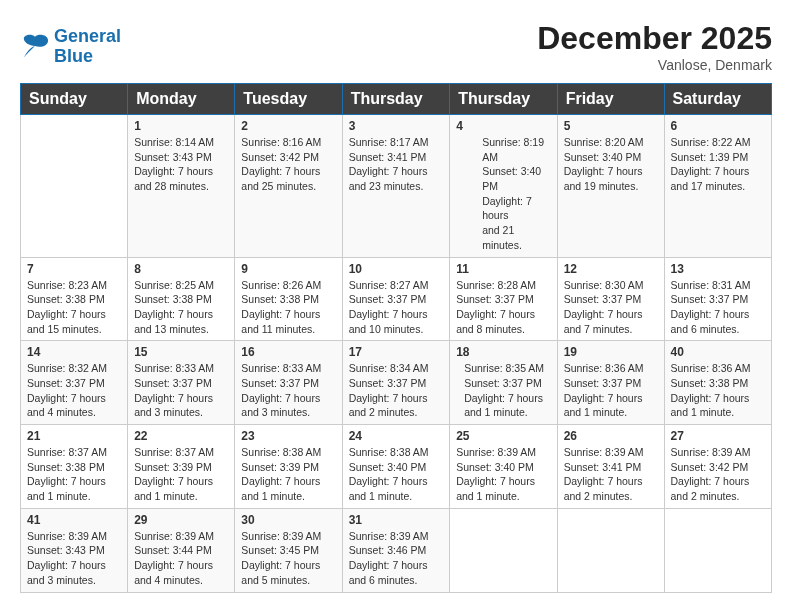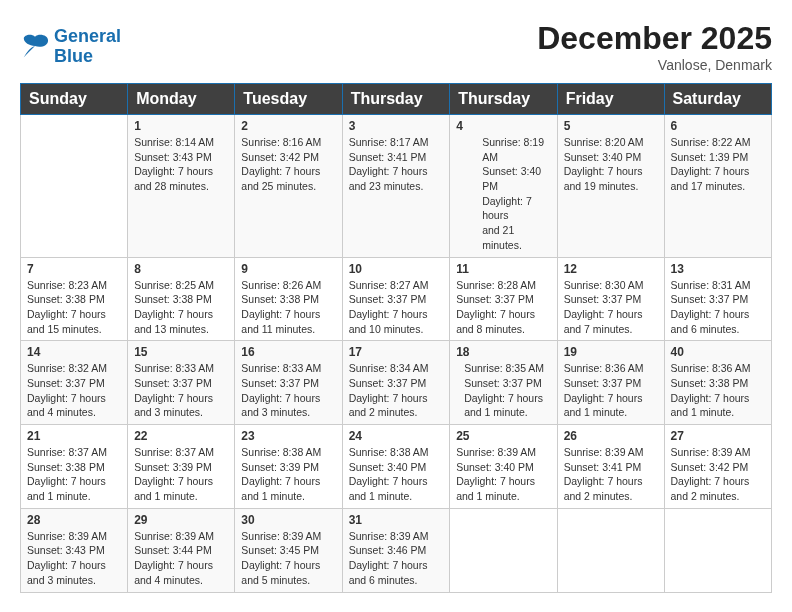--- a/index.html
+++ b/index.html
@@ -313,21 +313,21 @@
         <td>
           <span class="day-num">27</span>
           <div class="day-info" style="white-space: pre-line;">Sunrise: 8:39 AM
 Sunset: 3:42 PM
 Daylight: 7 hours
 and 2 minutes.</div>
         </td>
       </tr>
       <tr>
         <td>
-          <span class="day-num">28</span>
+          <span class="day-num">41</span>
           <div class="day-info" style="white-space: pre-line;">Sunrise: 8:39 AM
 Sunset: 3:43 PM
 Daylight: 7 hours
 and 3 minutes.</div>
         </td>
         <td>
           <span class="day-num">29</span>
           <div class="day-info" style="white-space: pre-line;">Sunrise: 8:39 AM
 Sunset: 3:44 PM
 Daylight: 7 hours

